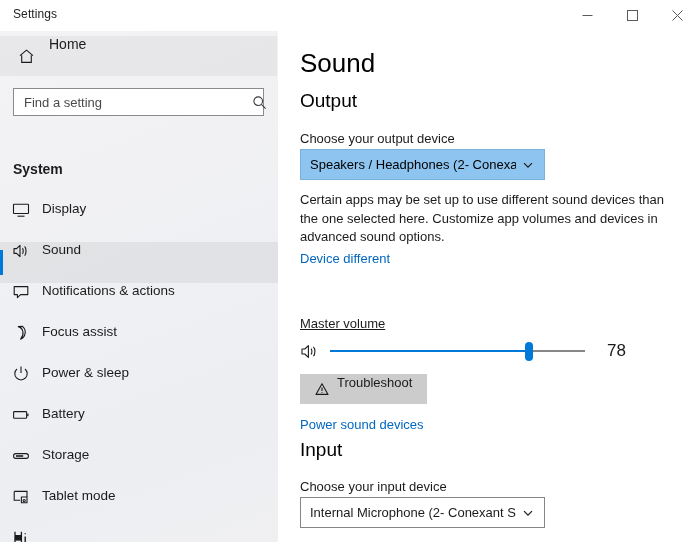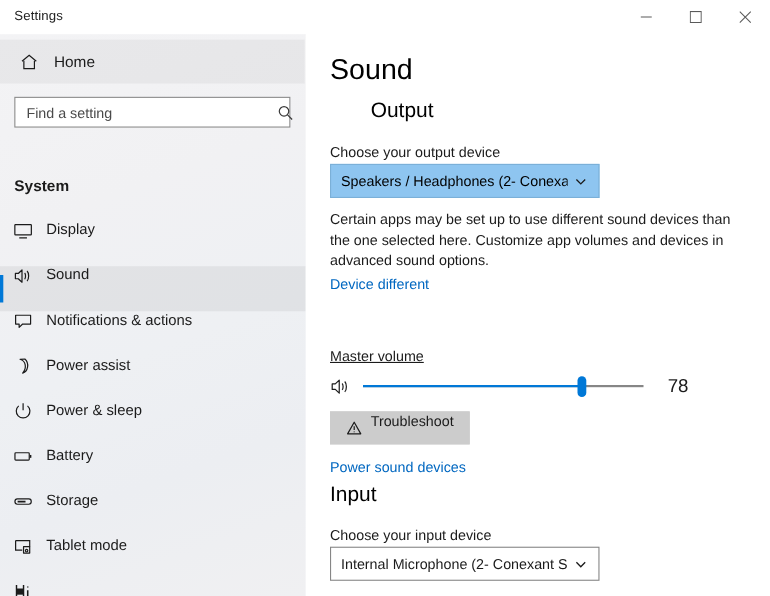--- a/index.html
+++ b/index.html
@@ -72,21 +72,20 @@
     overflow: hidden;
   }
   .home-row {
     position: absolute;
     left: 0;
     top: 5px;
     width: 277px;
     height: 40px;
     background: rgba(0,0,0,0.045);
     display: flex;
-    align-items: center;
     cursor: default;
   }
   .home-icon {
     width: 40px;
     margin-left: 6px;
     display: flex;
     align-items: center;
     justify-content: center;
   }
   .home-label {
@@ -400,21 +399,21 @@
         </span>
         <span class="nav-label">Notifications &amp; actions</span>
       </div>
 
       <div class="navitem">
         <span class="nav-icon">
           <svg width="18" height="18" viewBox="0 0 18 18" fill="none" stroke="#1b1b1b" stroke-width="1.1">
             <path d="M6.2 2.6 C11.6 4.1 12.6 10.6 8.6 15.2 C13.4 13.6 15 6.4 10.6 2.4 Z" stroke-linejoin="round"></path>
           </svg>
         </span>
-        <span class="nav-label">Power assist</span>
+        <span class="nav-label">Focus assist</span>
       </div>
 
       <div class="navitem">
         <span class="nav-icon">
           <svg width="18" height="18" viewBox="0 0 18 18" fill="none" stroke="#1b1b1b" stroke-width="1.1">
             <path d="M5.0 4.0 A6.2 6.2 0 1 0 13.0 4.0"></path>
             <line x1="9" y1="1.6" x2="9" y2="8.0"></line>
           </svg>
         </span>
         <span class="nav-label">Power &amp; sleep</span>
@@ -465,21 +464,21 @@
 
       </div>
 
     </div>
   </div>
 
   <div class="content">
 
     <div class="page-title">Sound</div>
 
-    <div class="section-title" style="position:absolute; left:22px; top:59px;margin-left:37px;">Output</div>
+    <div class="section-title" style="position:absolute; left:22px; top:59px;">Output</div>
 
     <div class="field-label" style="position:absolute; left:22px; top:100px;">Choose your output device</div>
 
     <div class="combo highlight" style="position:absolute; left:22px; top:118px;">
       <span class="combo-text">Speakers / Headphones (2- Conexan...</span>
       <span class="chev">
         <svg width="12" height="12" viewBox="0 0 12 12" fill="none" stroke="#1b1b1b" stroke-width="1.2">
           <path d="M2 4.2 L6 8.2 L10 4.2"></path>
         </svg>
       </span>

